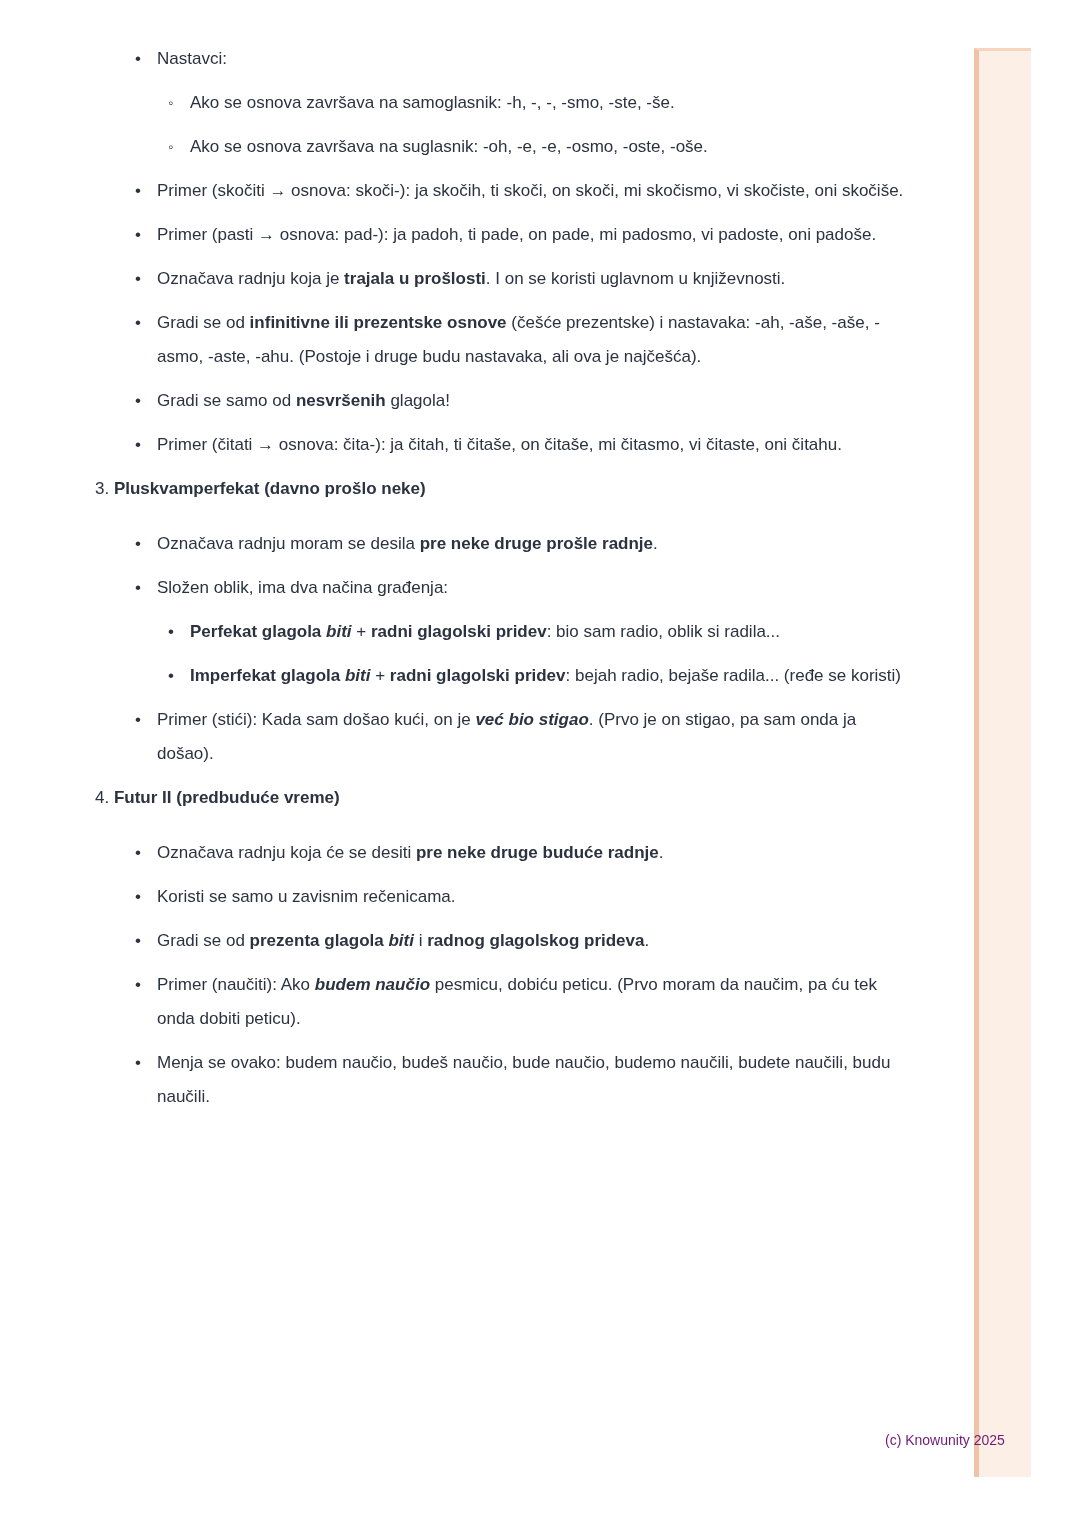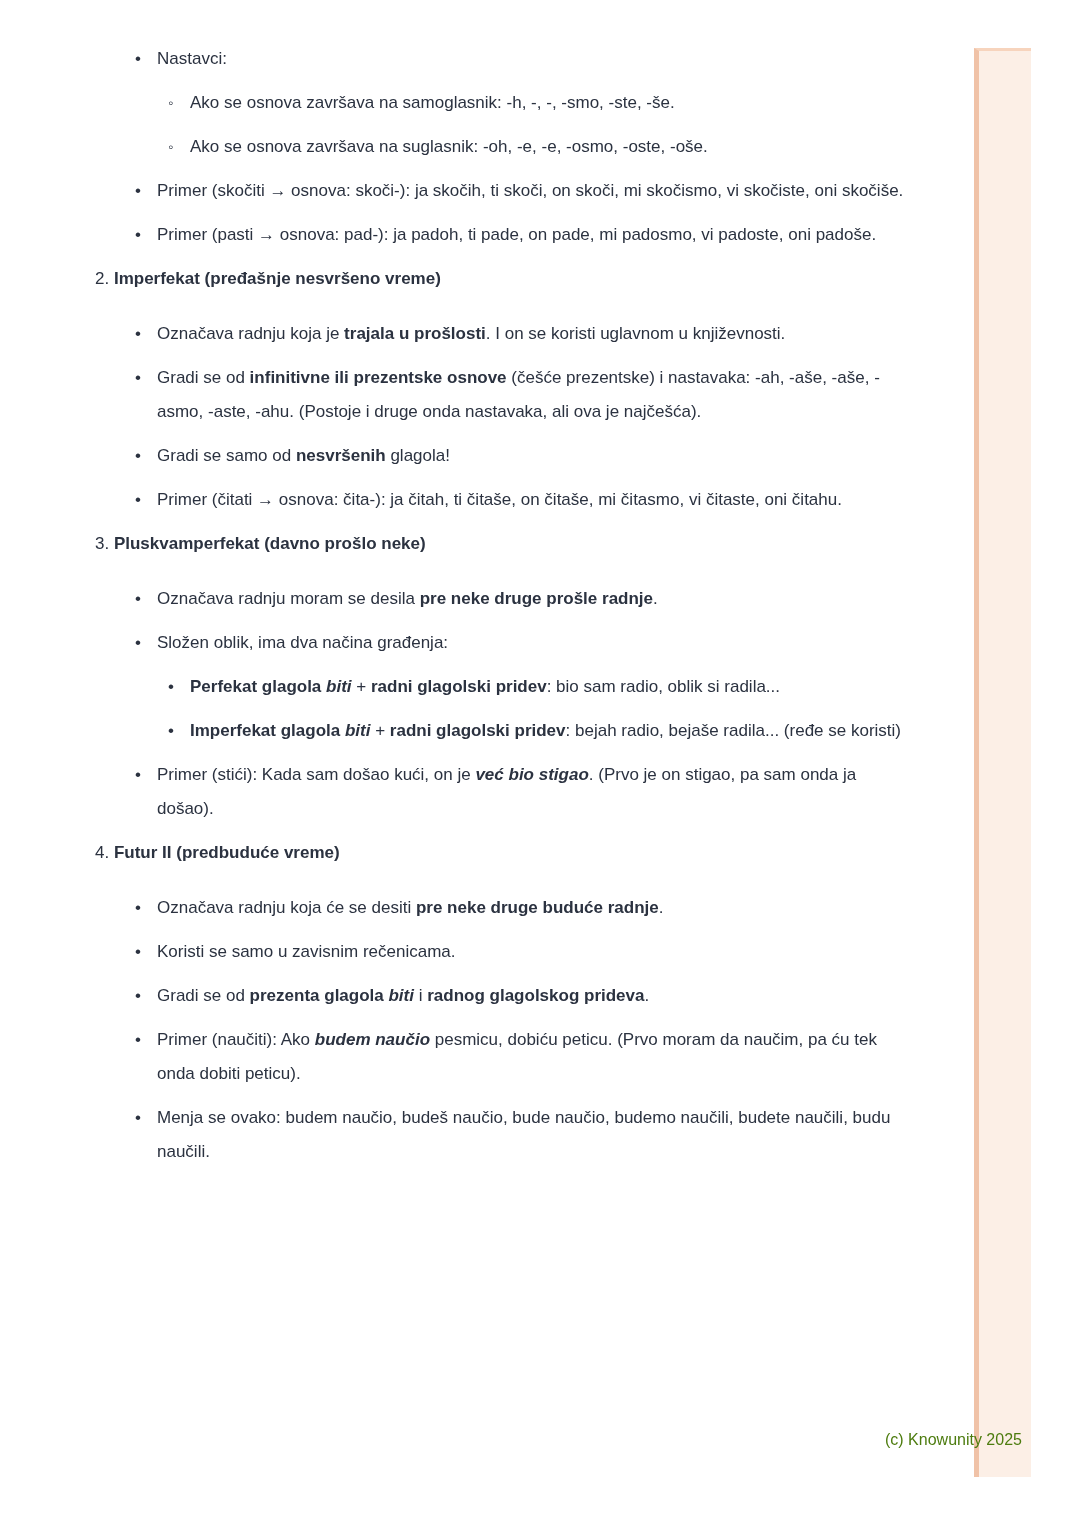--- a/index.html
+++ b/index.html
@@ -39,23 +39,23 @@
   .marker.hollow{font-size:15px;}
   .h{margin:8px 0 21px;}
   .txt{flex:1 1 auto;}
   .s-b{font-weight:700;}
   .s-i{}
   .s-bi{font-weight:700;font-style:italic;}
   .watermark{
     position:absolute;
     left:885px;
     top:1431px;
-    font-size:16px;
+    font-size:14px;
     line-height:18px;
-    color:#4d7c0f;
+    color:#701a75;
     z-index:2;
   }
 </style>
 </head>
 <body>
 
 <div class="page">
   <div class="stripe"></div>
   <main class="content">
       <div class="li l1">
@@ -71,28 +71,27 @@
         <span class="txt"><span>Ako se osnova završava na suglasnik: </span><span class="s-i">-oh, -e, -e, -osmo, -oste, -oše</span><span>.</span></span>
       </div>
       <div class="li l1">
         <span class="marker">•</span>
         <span class="txt"><span>Primer (skočiti → osnova: skoči-): </span><span class="s-i">ja skočih, ti skoči, on skoči, mi skočismo, vi skočiste, oni skočiše</span><span>.</span></span>
       </div>
       <div class="li l1">
         <span class="marker">•</span>
         <span class="txt"><span>Primer (pasti → osnova: pad-): </span><span class="s-i">ja padoh, ti pade, on pade, mi padosmo, vi padoste, oni padoše</span><span>.</span></span>
       </div>
-      <div class="h"><span class="txt"><span>2. </span><span class="s-b">Imperfekat (pređašnje nesvršeno vreme)</span></span></div>
       <div class="li l1">
         <span class="marker">•</span>
         <span class="txt"><span>Označava radnju koja je </span><span class="s-b">trajala u prošlosti</span><span>. I on se koristi uglavnom u književnosti.</span></span>
       </div>
       <div class="li l1">
         <span class="marker">•</span>
-        <span class="txt"><span>Gradi se od </span><span class="s-b">infinitivne ili prezentske osnove</span><span> (češće prezentske) i nastavaka: </span><span class="s-i">-ah, -aše, -aše, -asmo, -aste, -ahu</span><span>. (Postoje i druge onda nastavaka, ali ova je najčešća).</span></span>
+        <span class="txt"><span>Gradi se od </span><span class="s-b">infinitivne ili prezentske osnove</span><span> (češće prezentske) i nastavaka: </span><span class="s-i">-ah, -aše, -aše, -asmo, -aste, -ahu</span><span>. (Postoje i druge budu nastavaka, ali ova je najčešća).</span></span>
       </div>
       <div class="li l1">
         <span class="marker">•</span>
         <span class="txt"><span>Gradi se samo od </span><span class="s-b">nesvršenih</span><span> glagola!</span></span>
       </div>
       <div class="li l1">
         <span class="marker">•</span>
         <span class="txt"><span>Primer (čitati → osnova: čita-): </span><span class="s-i">ja čitah, ti čitaše, on čitaše, mi čitasmo, vi čitaste, oni čitahu</span><span>.</span></span>
       </div>
       <div class="h"><span class="txt"><span>3. </span><span class="s-b">Pluskvamperfekat (davno prošlo neke)</span></span></div>

